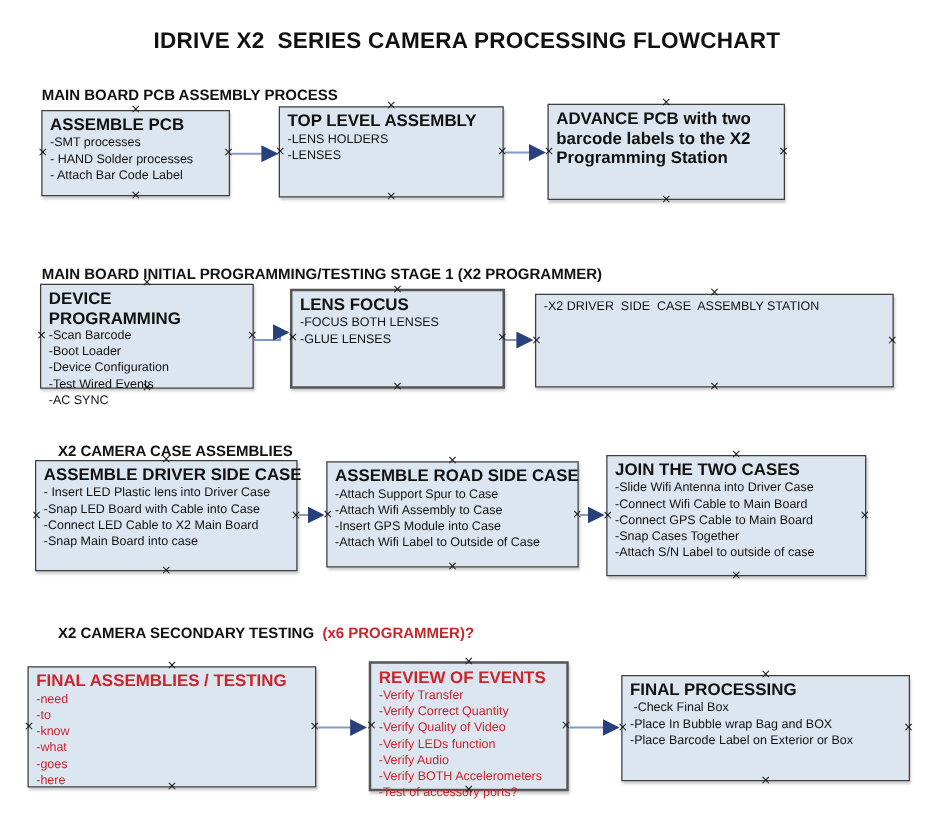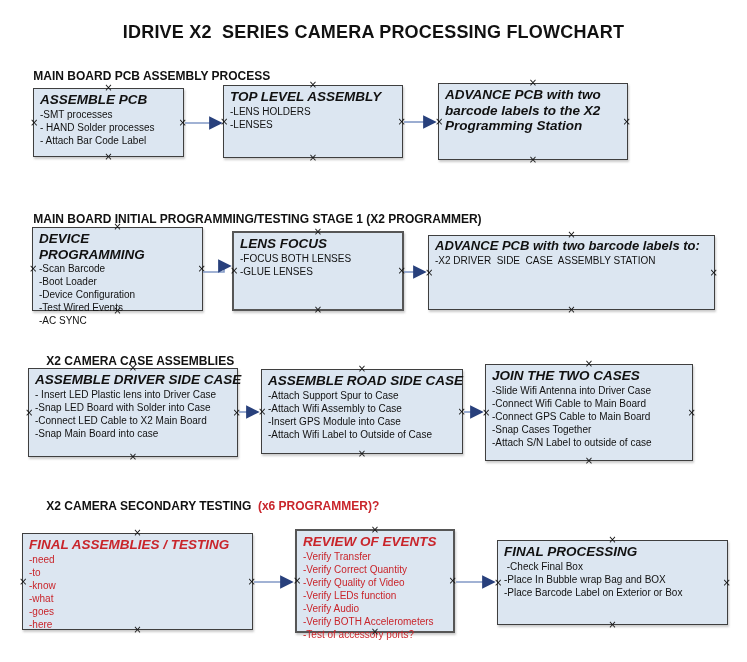--- a/index.html
+++ b/index.html
@@ -3,21 +3,21 @@
 <meta charset="utf-8">
 <style>
   html,body{margin:0;padding:0;background:#fff;}
   body{width:747px;height:662px;position:relative;font-family:"Liberation Sans",sans-serif;color:var(--black-text,#111);overflow:hidden;}
   .stage{position:absolute;inset:0;}
   .doc-title{position:absolute;left:0;right:0;top:22px;text-align:center;font-size:18px;font-weight:bold;letter-spacing:.2px;white-space:pre;}
   .sect-h{position:absolute;font-size:12px;font-weight:bold;white-space:pre;}
   .pbox{position:absolute;background:var(--box-fill,#dce6f1);border:1.6px solid var(--box-border,#3f3f3f);
         box-sizing:border-box;padding:3px 4px 0 6px;box-shadow:1px 2px 2px rgba(140,140,140,.45);}
   .pbox.thick{border:2.6px solid #565656;}
-  .bt{font-size:13.5px;font-weight:bold;line-height:1.15;font-style:italic;}
+  .bt{font-size:13.5px;font-weight:bold;line-height:1.15;}
   .bi{font-size:10px;line-height:13px;white-space:pre;}
   .pbox.red .bt,.pbox.red .bi{color:var(--red-text,#c9252b);}
   .red-inline{color:var(--red-text,#c9252b);}
   .h{position:absolute;color:#161616;font-size:10px;line-height:10px;font-family:"DejaVu Sans",sans-serif;}
   .h-t{top:-6px;left:50%;transform:translateX(-50%);}
   .h-b{bottom:-6px;left:50%;transform:translateX(-50%);}
   .h-l{left:-4px;top:50%;transform:translateY(-50%);}
   .h-r{right:-4px;top:50%;transform:translateY(-50%);}
   svg.connectors{position:absolute;left:0;top:0;pointer-events:none;}
   .conn{fill:none;stroke:var(--arrow-line,#8299c6);stroke-width:1.6;}
@@ -85,32 +85,31 @@
   <div class="pbox thick" style="left:232px;top:231px;width:172px;height:80px;">
     <div class="bt">LENS FOCUS</div>
     <div class="bi">-FOCUS BOTH LENSES</div>
     <div class="bi">-GLUE LENSES</div>
   <span class="h h-t">×</span>
       <span class="h h-b">×</span>
       <span class="h h-l">×</span>
       <span class="h h-r">×</span>
     </div>
   <div class="pbox" style="left:428px;top:235px;width:287px;height:75px;">
-    <div class="bt" style="white-space:pre;font-size:13px;">ADVANCE PCB with two barcode labels to:</div>
     <div class="bi">-X2 DRIVER  SIDE  CASE  ASSEMBLY STATION</div>
   <span class="h h-t">×</span>
       <span class="h h-b">×</span>
       <span class="h h-l">×</span>
       <span class="h h-r">×</span>
     </div>
 
   <div class="pbox" style="left:28px;top:368px;width:210px;height:89px;">
     <div class="bt" style="white-space:pre;">ASSEMBLE DRIVER SIDE CASE</div>
     <div class="bi">- Insert LED Plastic lens into Driver Case</div>
-    <div class="bi">-Snap LED Board with Solder into Case</div>
+    <div class="bi">-Snap LED Board with Cable into Case</div>
     <div class="bi">-Connect LED Cable to X2 Main Board</div>
     <div class="bi">-Snap Main Board into case</div>
   <span class="h h-t">×</span>
       <span class="h h-b">×</span>
       <span class="h h-l">×</span>
       <span class="h h-r">×</span>
     </div>
   <div class="pbox" style="left:261px;top:369px;width:202px;height:85px;">
     <div class="bt" style="white-space:pre;">ASSEMBLE ROAD SIDE CASE</div>
     <div class="bi">-Attach Support Spur to Case</div>

